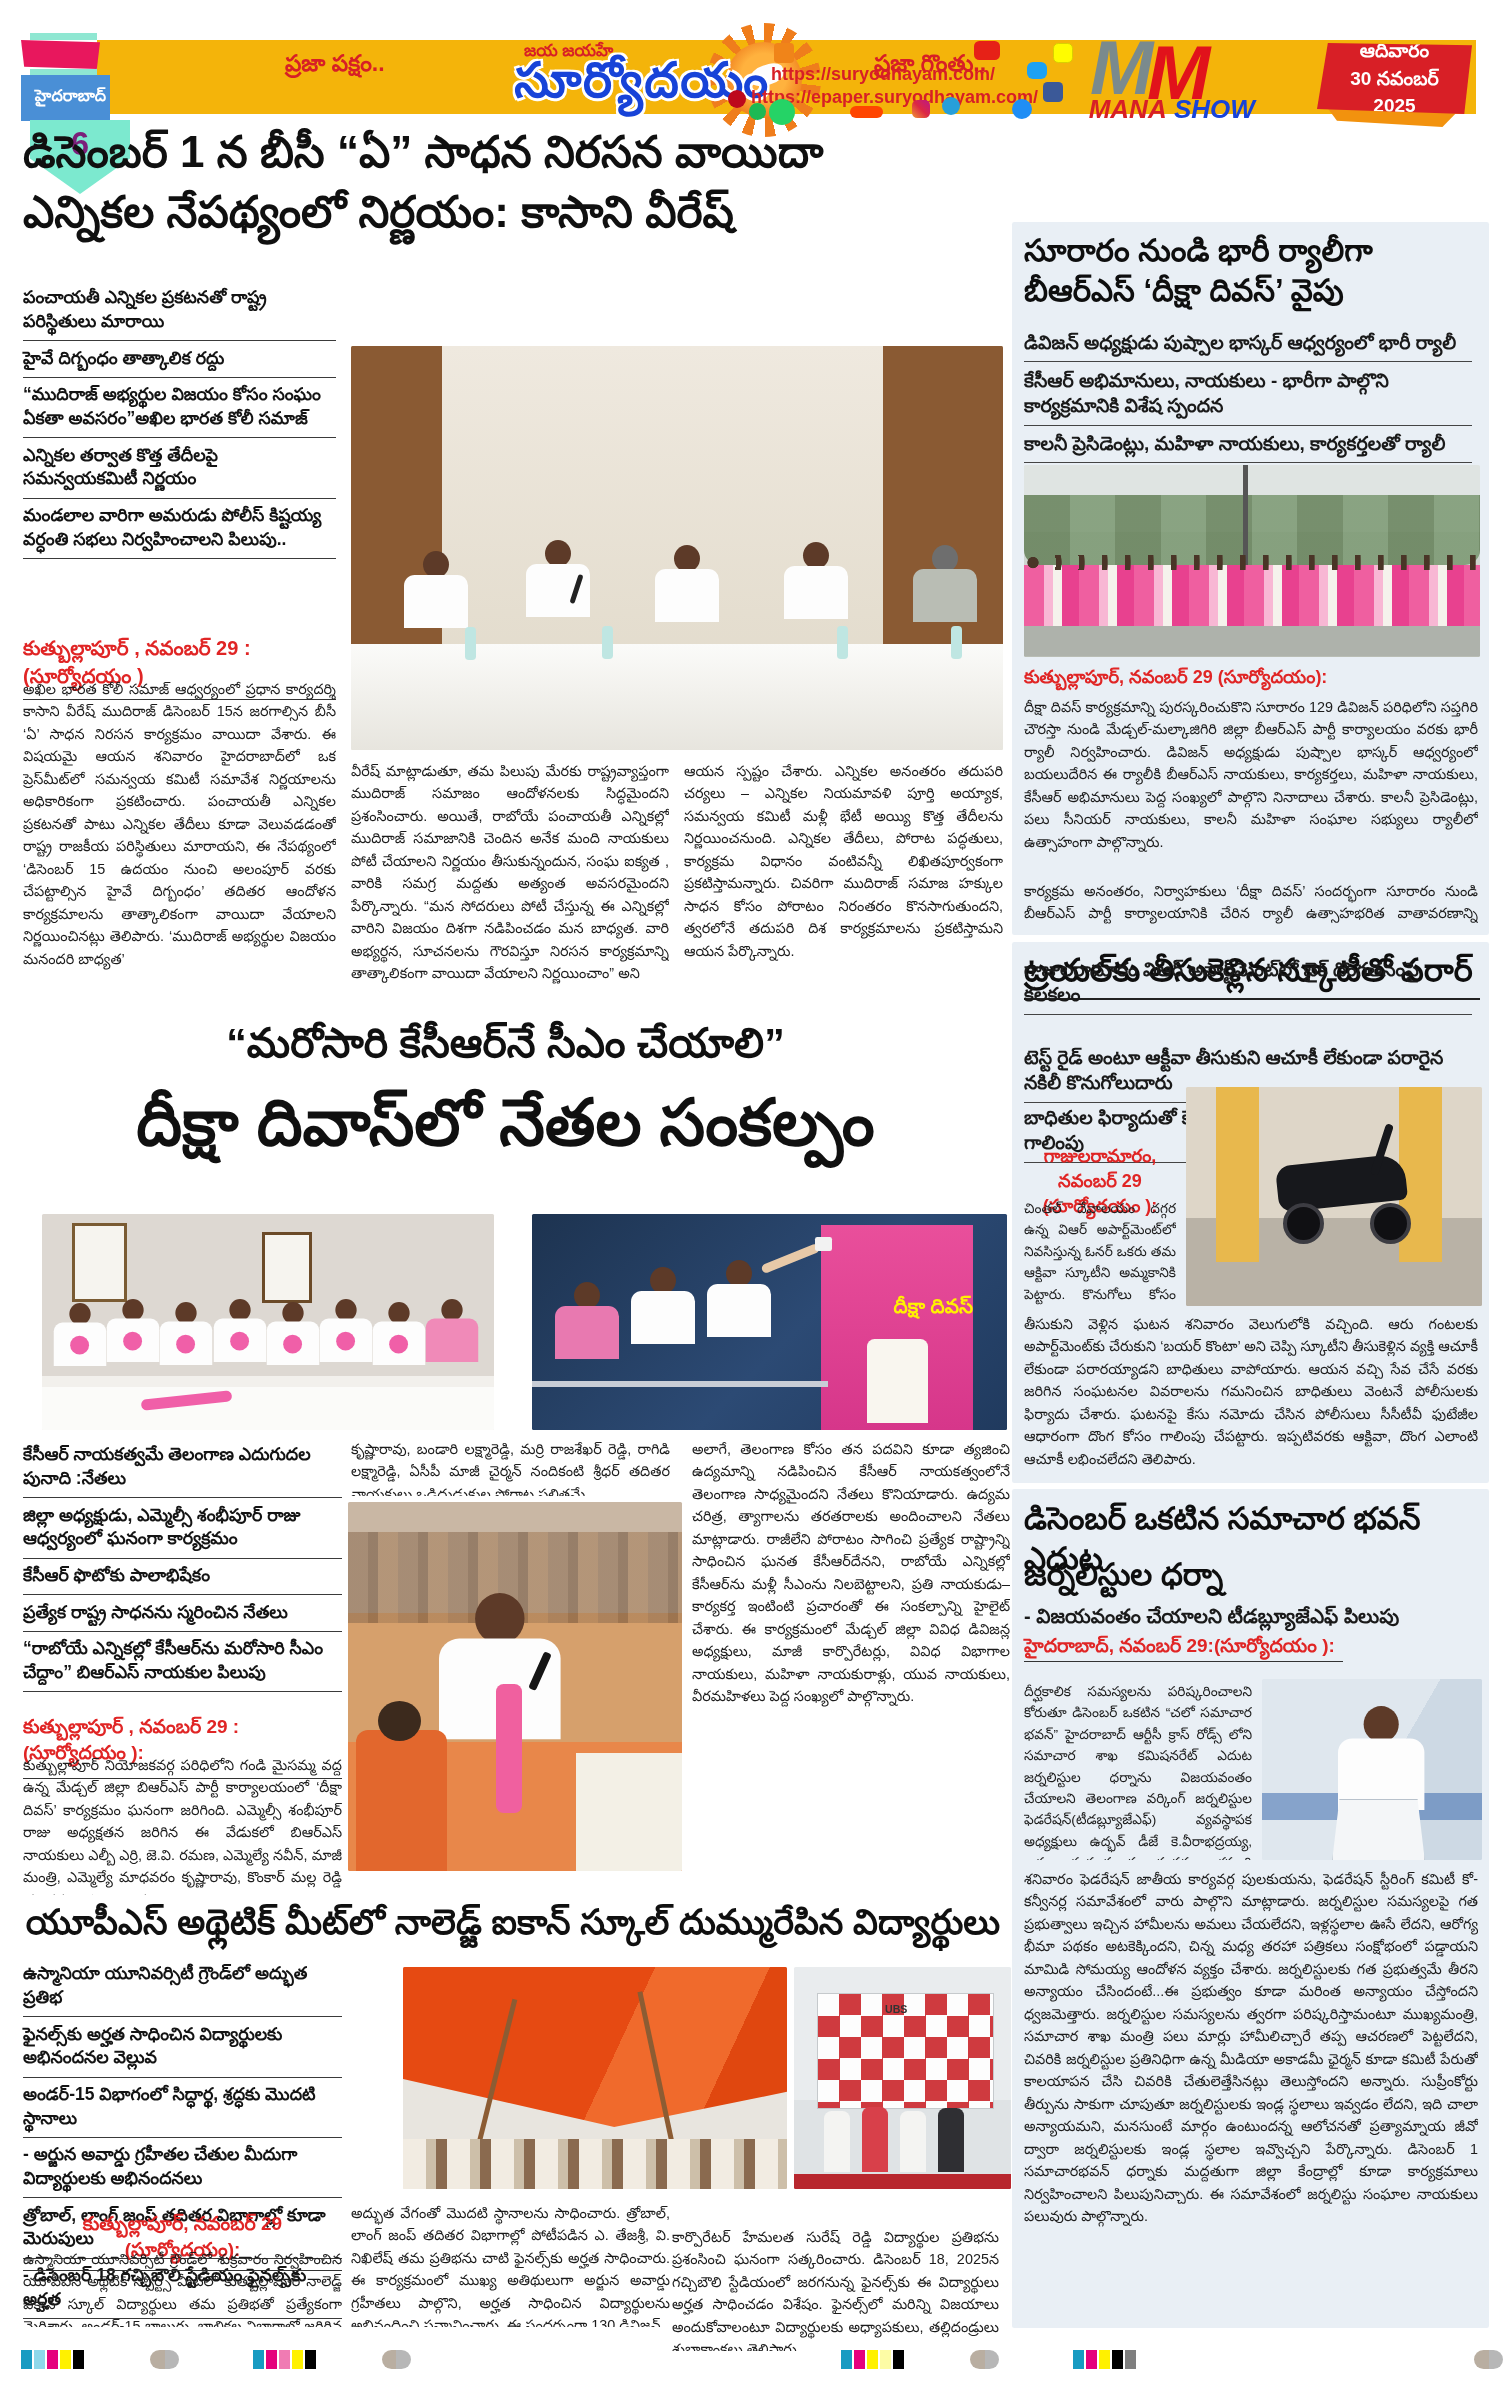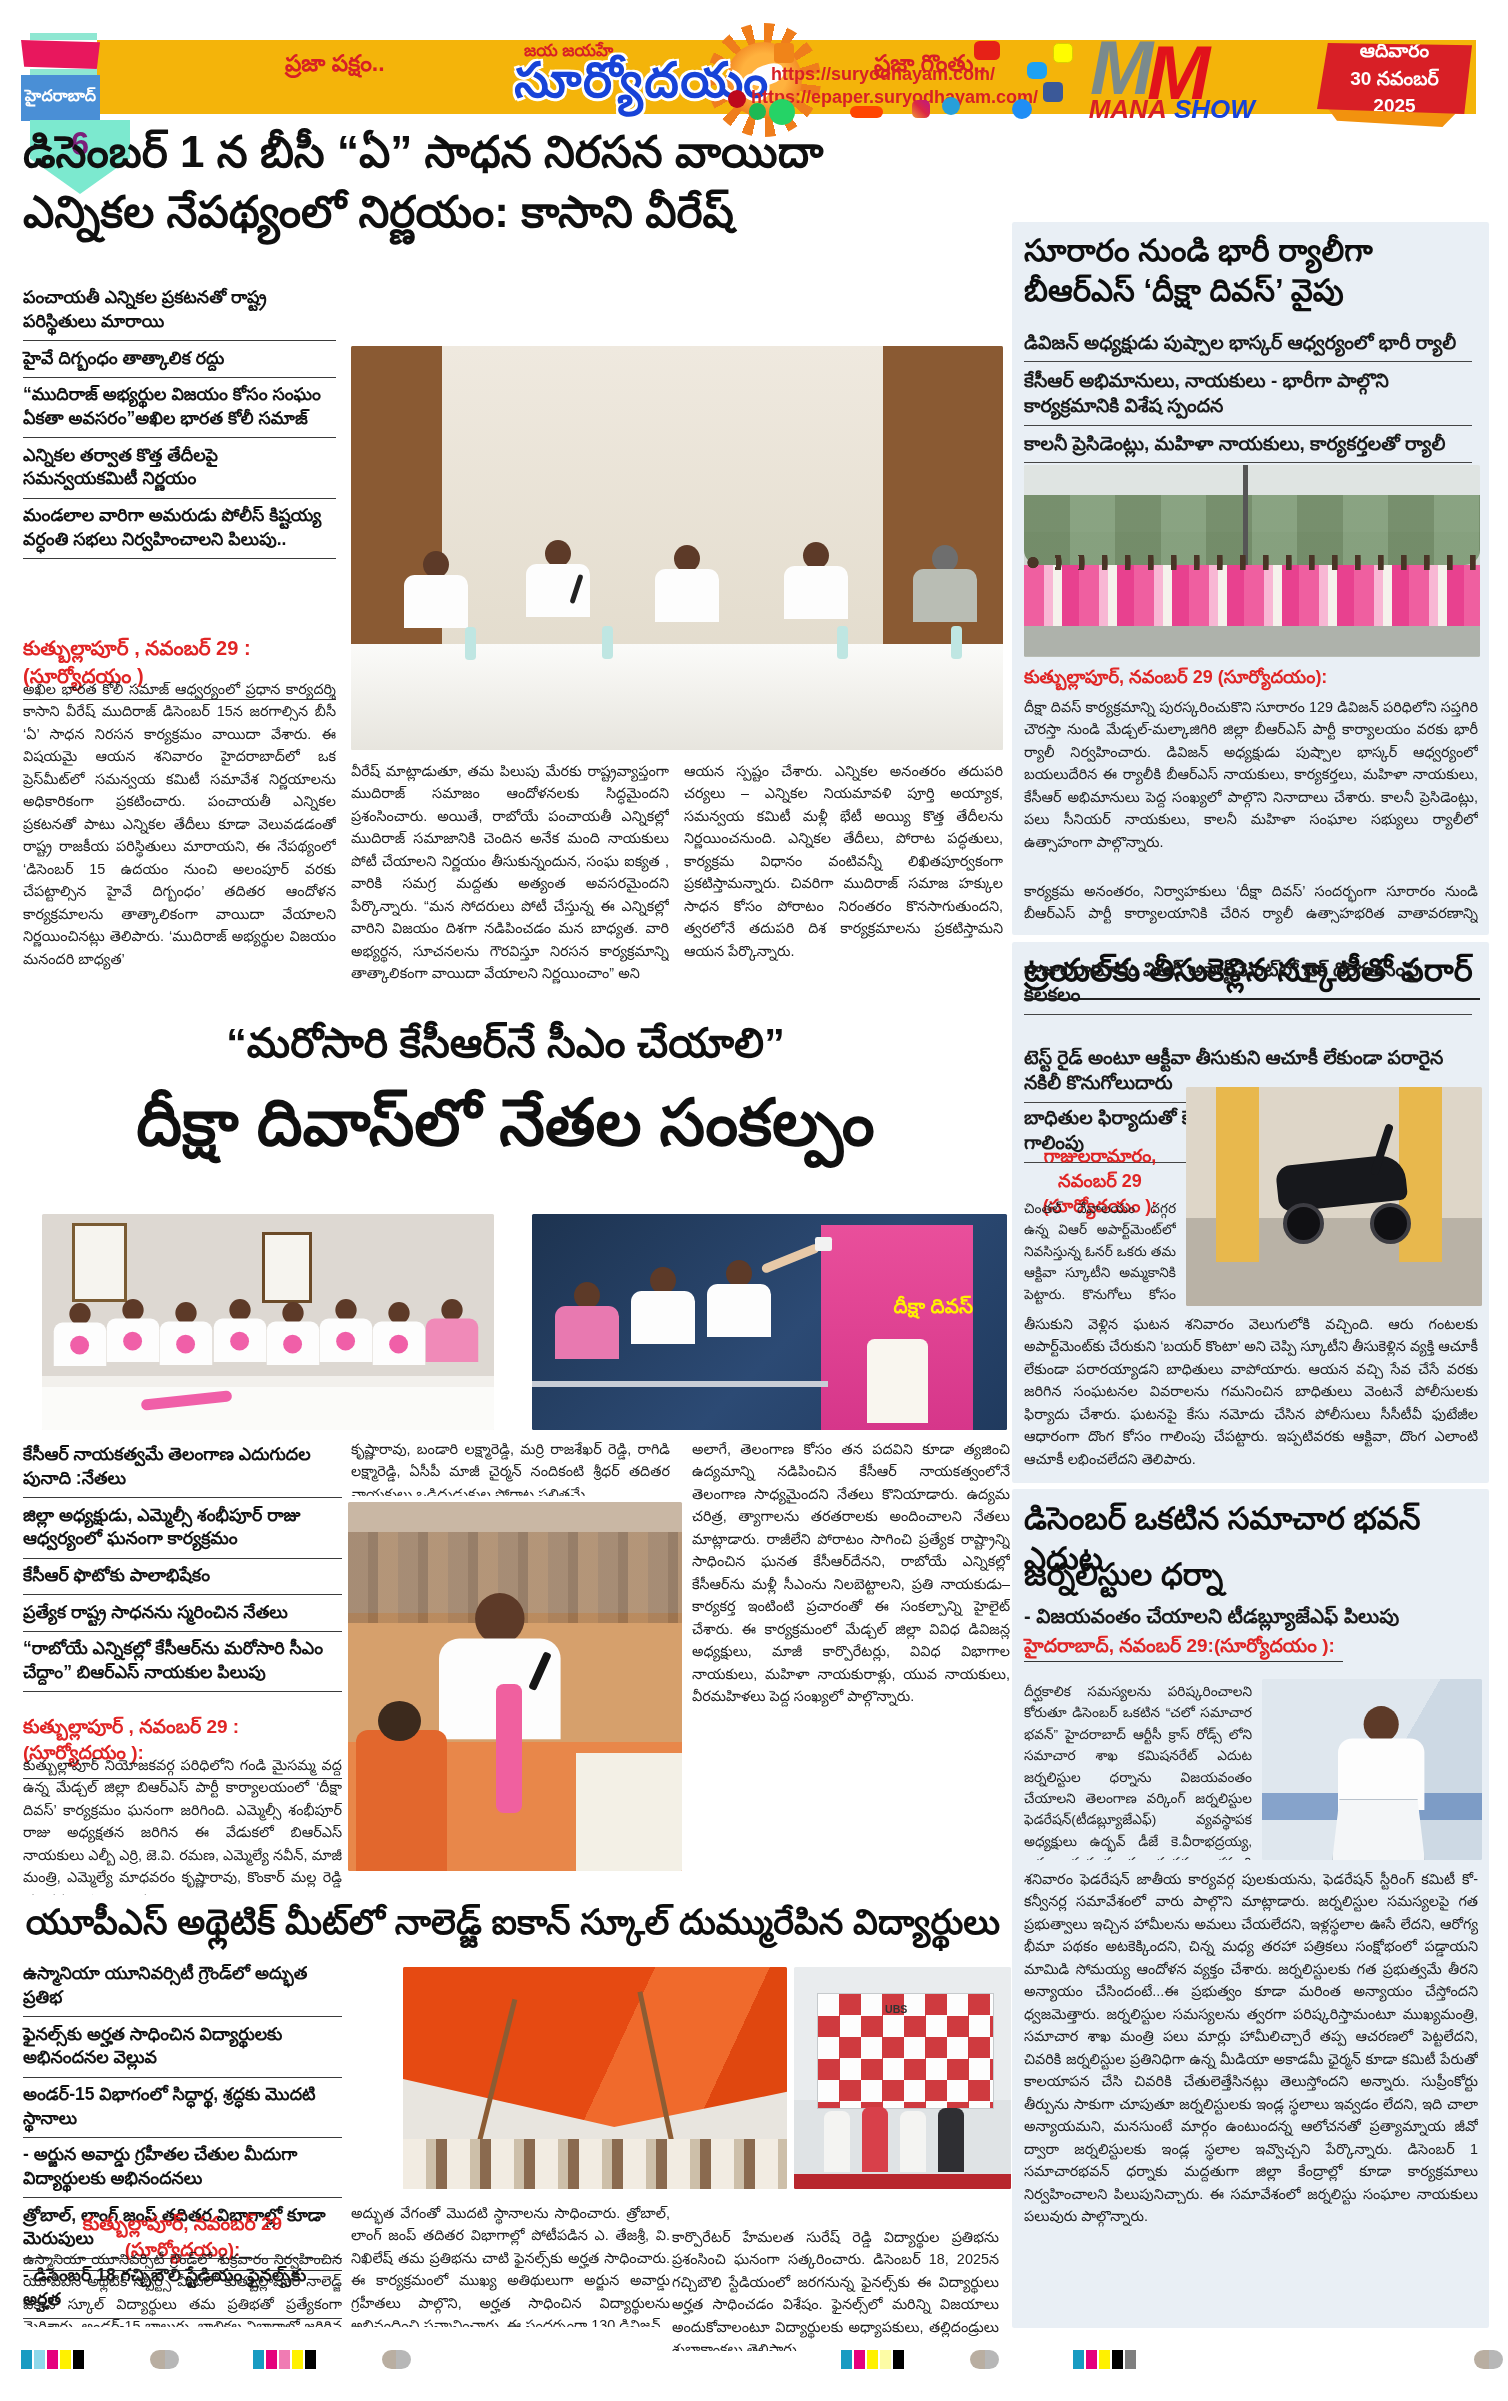--- a/index.html
+++ b/index.html
@@ -26,21 +26,21 @@
 </style>
 </head>
 <body>
 
 <div class="abs" style="left:0;top:0;width:1508px;height:114px;">
   <div class="abs" style="left:97px;top:40px;width:1379px;height:74px;background:#f4b40a;"></div>
 
   <div class="abs" style="left:30px;top:33px;width:67px;height:6.8px;background:#8fe7d2;"></div>
   <div class="abs" style="left:21px;top:40px;width:79px;height:29px;background:#e8175d;clip-path:polygon(0 0,100% 8%,96% 100%,4% 92%);"></div>
   <div class="abs" style="left:30px;top:69px;width:67px;height:6px;background:#8fe7d2;"></div>
-  <div class="abs" style="left:21px;top:75px;width:79px;height:46px;background:#4a8fd6;display:flex;align-items:center;justify-content:center;">
+  <div class="abs" style="left:21px;top:75px;width:79px;height:46px;background:#4a8fd6;display:flex;align-items:center;justify-content:center;padding-left:10px;">
     <span style="color:#fff;font-weight:800;font-size:16px;">హైదరాబాద్</span>
   </div>
   <div class="abs" style="left:30px;top:120px;width:100px;height:74px;background:#7ce9cf;clip-path:polygon(0 0,100% 0,100% 52%,50% 100%,0 52%);display:flex;align-items:flex-start;justify-content:center;">
     <span style="color:#7b1f7a;font-weight:800;font-size:33px;margin-top:4.6px;">6</span>
   </div>
 
   <div class="abs" style="left:285px;top:50px;font-size:23px;font-weight:800;color:#d71f26;">ప్రజా పక్షం..</div>
   <div class="abs" style="left:874px;top:50px;font-size:23px;font-weight:800;color:#d71f26;">ప్రజా గొంతు..</div>
 
   <div class="abs sunrays" style="left:707px;top:23px;width:114px;height:114px;"></div>

